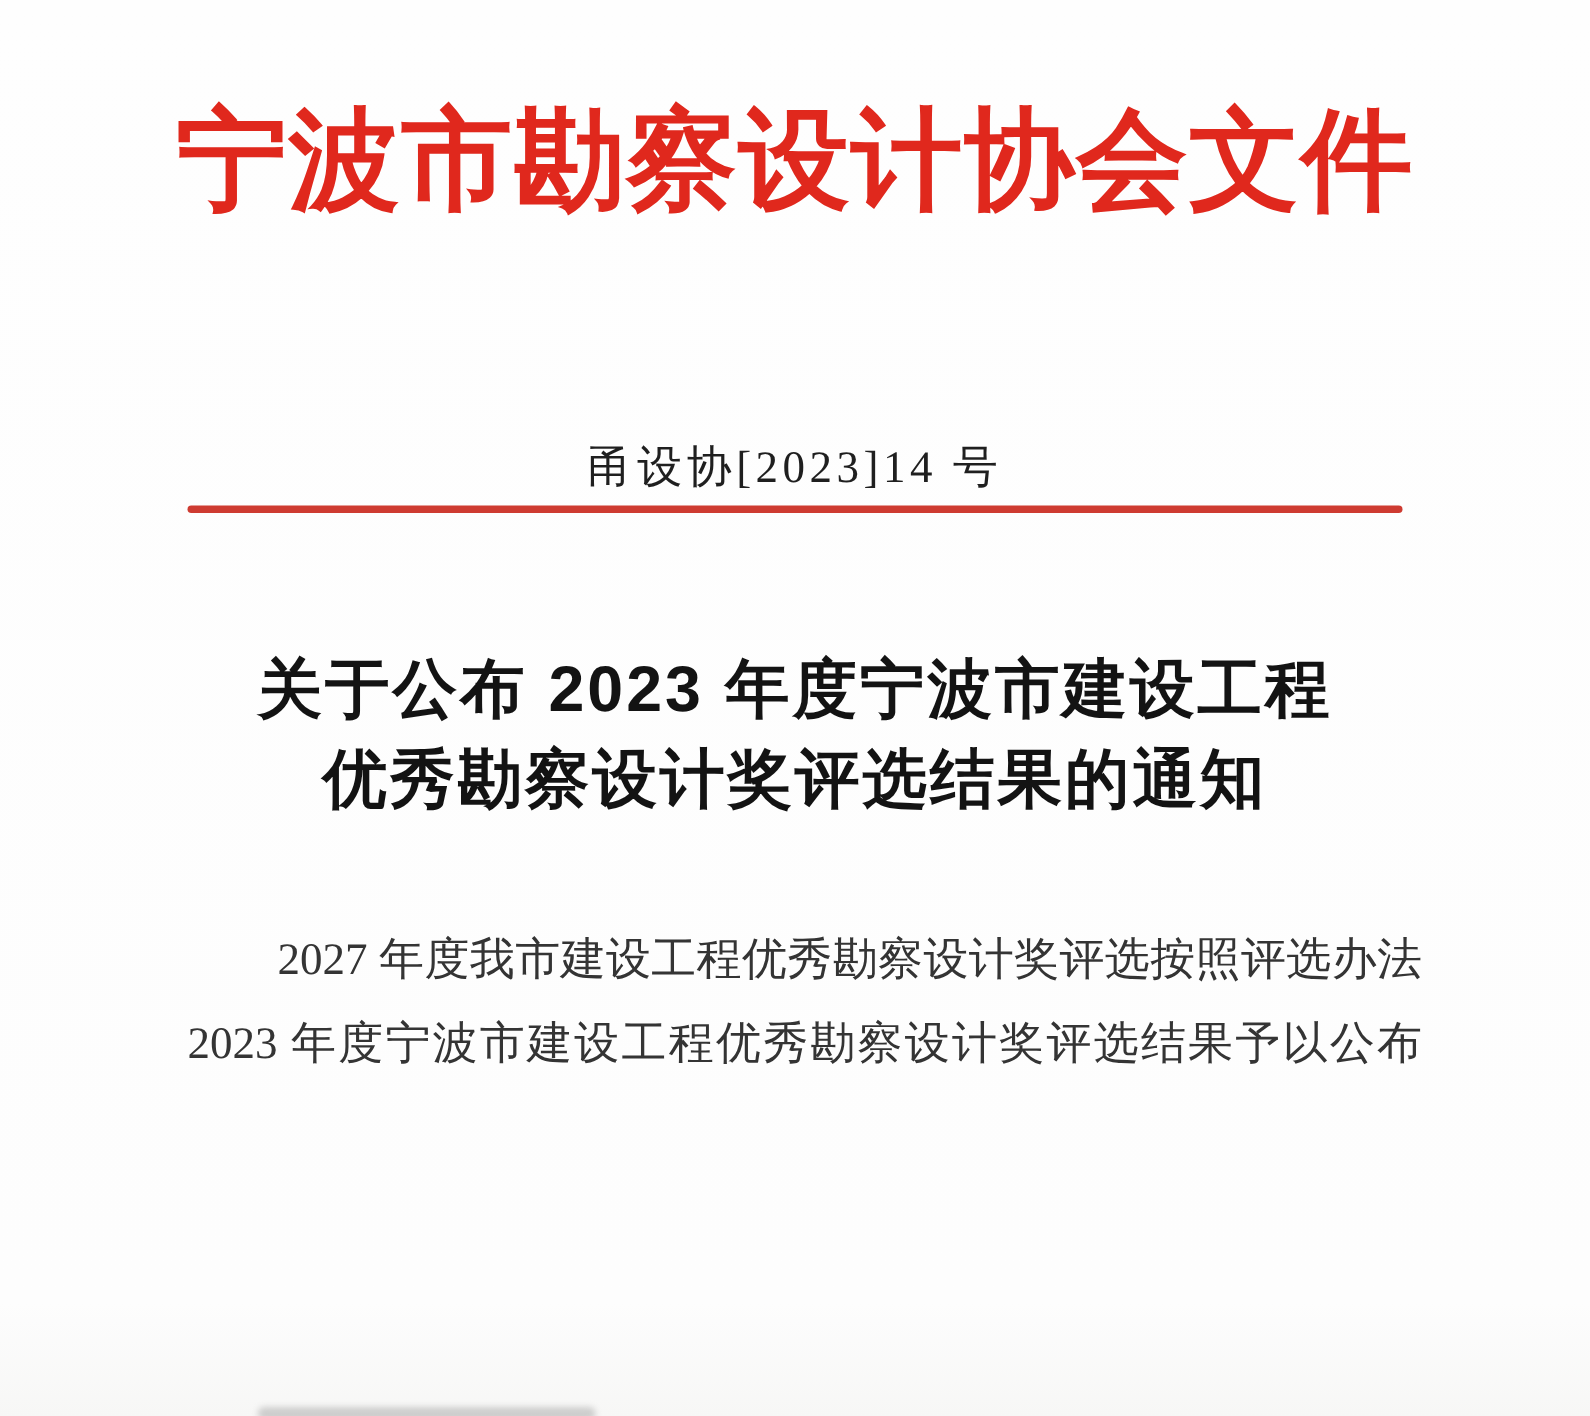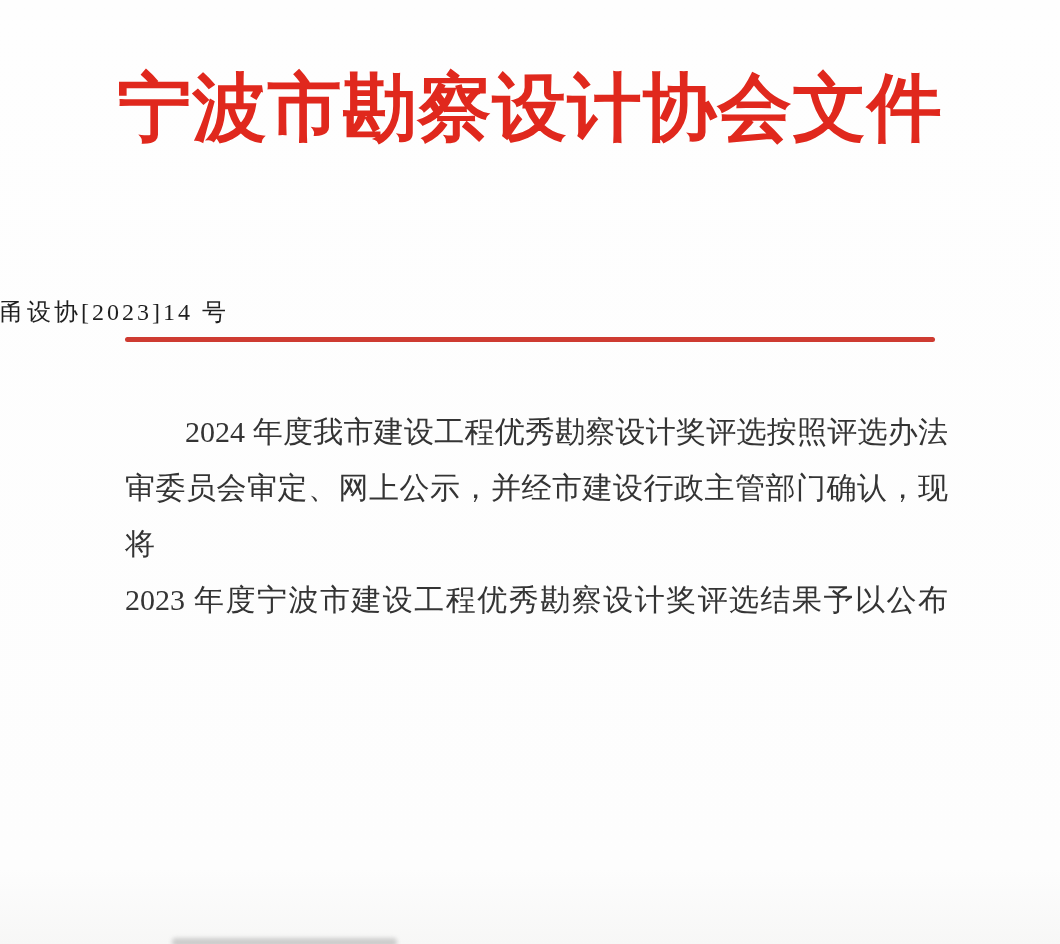--- a/index.html
+++ b/index.html
@@ -22,22 +22,22 @@
     text-align: center;
     font-size: 74px;
     line-height: 92px;
     font-weight: 700;
     letter-spacing: 1px;
     color: #e0281d;
     font-family: "Liberation Serif", "DejaVu Serif", serif;
   }
   .doc-number {
     margin-top: 138px;
-    text-align: left;
-    font-size: 24px;
+    text-align: center;
+    font-size: 30px;
     line-height: 40px;
     letter-spacing: 3px;
     color: #1f1f1f;
   }
   .red-rule {
     margin: 5px auto 0 auto;
     width: 810px;
     height: 5px;
     border-radius: 3px;
     background: #ce3b31;
@@ -86,23 +86,26 @@
 <body>
 
 <div class="page">
 
   <div class="doc-header">宁波市勘察设计协会文件</div>
 
   <div class="doc-number">甬设协[2023]14 号</div>
 
   <div class="red-rule"></div>
 
+  <div class="doc-title">
+    <div>关于公布 2023 年度宁波市建设工程</div>
+    <div>优秀勘察设计奖评选结果的通知</div>
+  </div>
 
   <div class="doc-body">
-    <div class="body-line jfy indent">2024 年度我市建设工程优秀勘察设计奖评选按照评选办法</div>
-    <div class="body-line jfy">审委员会审定、网上公示，并经市建设行政主管部门确认，现将</div>
+    <div class="body-line jfy indent">2027 年度我市建设工程优秀勘察设计奖评选按照评选办法</div>
     <div class="body-line jfy">2023 年度宁波市建设工程优秀勘察设计奖评选结果予以公布</div>
 
   </div>
 
   <div class="cutoff-fragment"></div>
 
 </div>
 
 </body></html>

